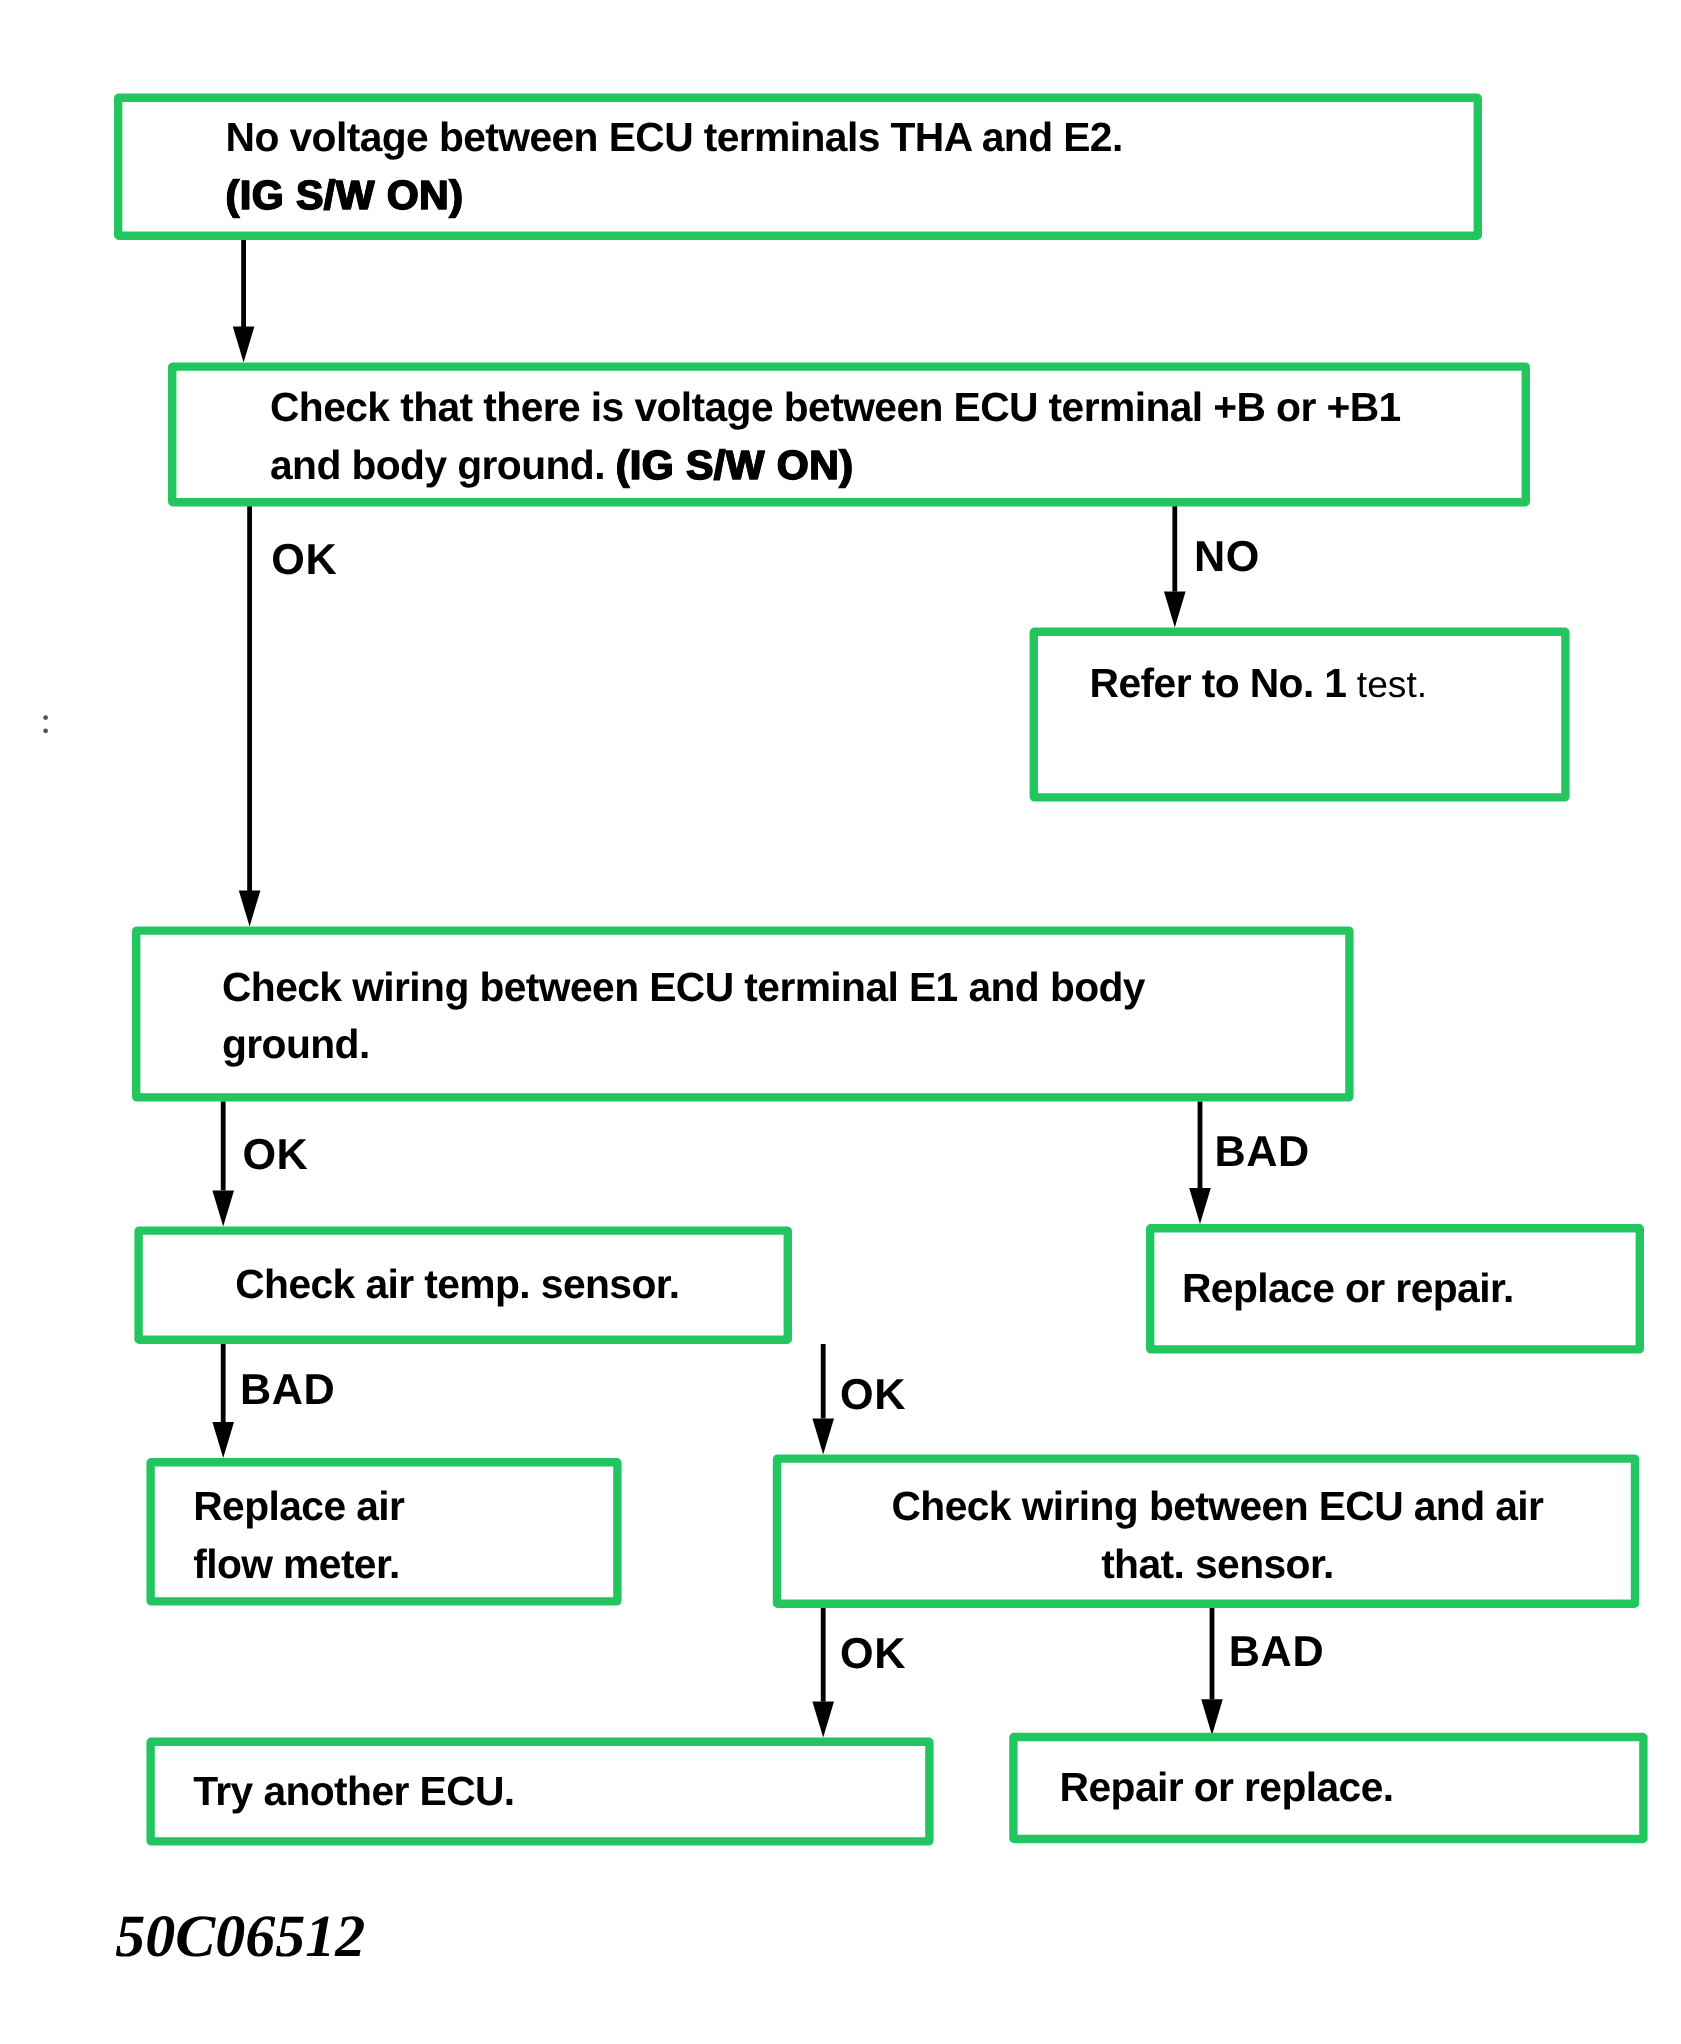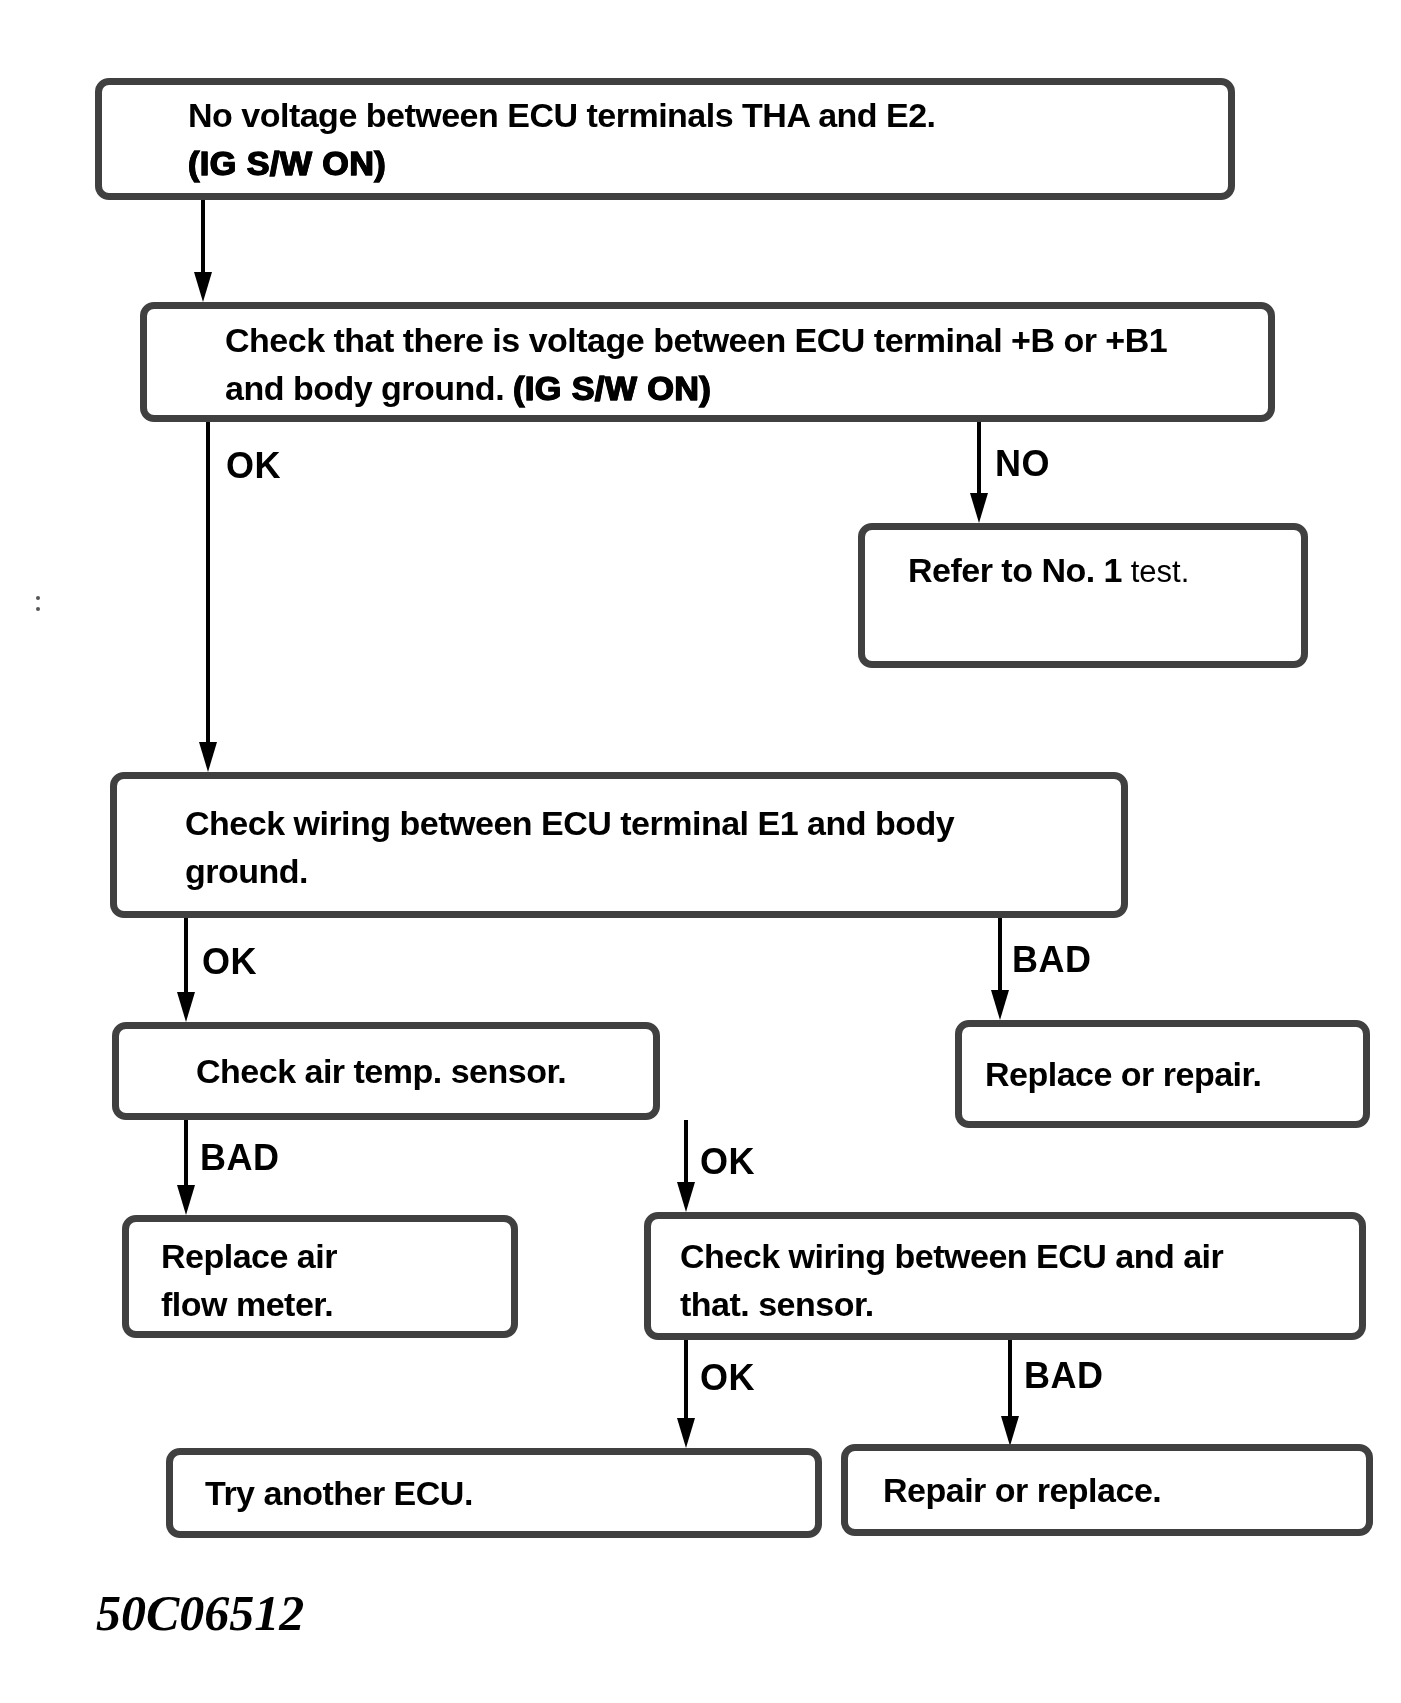--- a/index.html
+++ b/index.html
@@ -8,22 +8,22 @@
     width: 1401px;
     height: 1703px;
     background: #ffffff;
     font-family: "Liberation Sans", sans-serif;
     color: #000;
     overflow: hidden;
   }
   .box {
     position: absolute;
     box-sizing: border-box;
-    border: 7px solid #404040;
-    border-radius: 14px;
+    border: 7px solid #22c55e;
+    border-radius: 4px;
     background: #fff;
     font-size: 34px;
     font-weight: 700;
     letter-spacing: -0.5px;
     line-height: 48px;
     white-space: nowrap;
   }
   .vcenter { display: flex; flex-direction: column; justify-content: center; }
   .xbold {
     -webkit-text-stroke: 1.3px #000;
@@ -127,34 +127,34 @@
 
   <div class="vline" style="left:684px; top:1120px; height:62px;"></div>
   <div class="ahead" style="left:677px; top:1182px;"></div>
   <div class="elabel" style="left:700px; top:1140px;">OK</div>
 
   <div class="box" style="left:122px; top:1215px; width:396px; height:123px; padding:10px 10px 16px 32px;">
     <div>Replace air</div>
     <div>flow meter.</div>
   </div>
 
-  <div class="box" style="left:644px; top:1212px; width:722px; height:128px; padding:13px 10px 0 29px;">
+  <div class="box" style="left:644px; top:1212px; width:722px; height:128px; padding:13px 10px 0 29px;text-align:center;">
     <div>Check wiring between ECU and air</div>
     <div>that. sensor.</div>
   </div>
 
   <div class="vline" style="left:684px; top:1340px; height:78px;"></div>
   <div class="ahead" style="left:677px; top:1418px;"></div>
   <div class="elabel" style="left:700px; top:1356px;">OK</div>
 
   <div class="vline" style="left:1008px; top:1340px; height:76px;"></div>
   <div class="ahead" style="left:1001px; top:1416px;"></div>
   <div class="elabel" style="left:1024px; top:1354px;">BAD</div>
 
-  <div class="box vcenter" style="left:122px; top:1448px; width:656px; height:90px; padding-left:32px;margin-left:44px;">
+  <div class="box vcenter" style="left:122px; top:1448px; width:656px; height:90px; padding-left:32px;">
     <div>Try another ECU.</div>
   </div>
 
   <div class="box vcenter" style="left:841px; top:1444px; width:532px; height:92px; padding-left:35px;">
     <div>Repair or replace.</div>
   </div>
 
   <div class="figcode">50C06512</div>
 
   <div class="artifact"></div>

